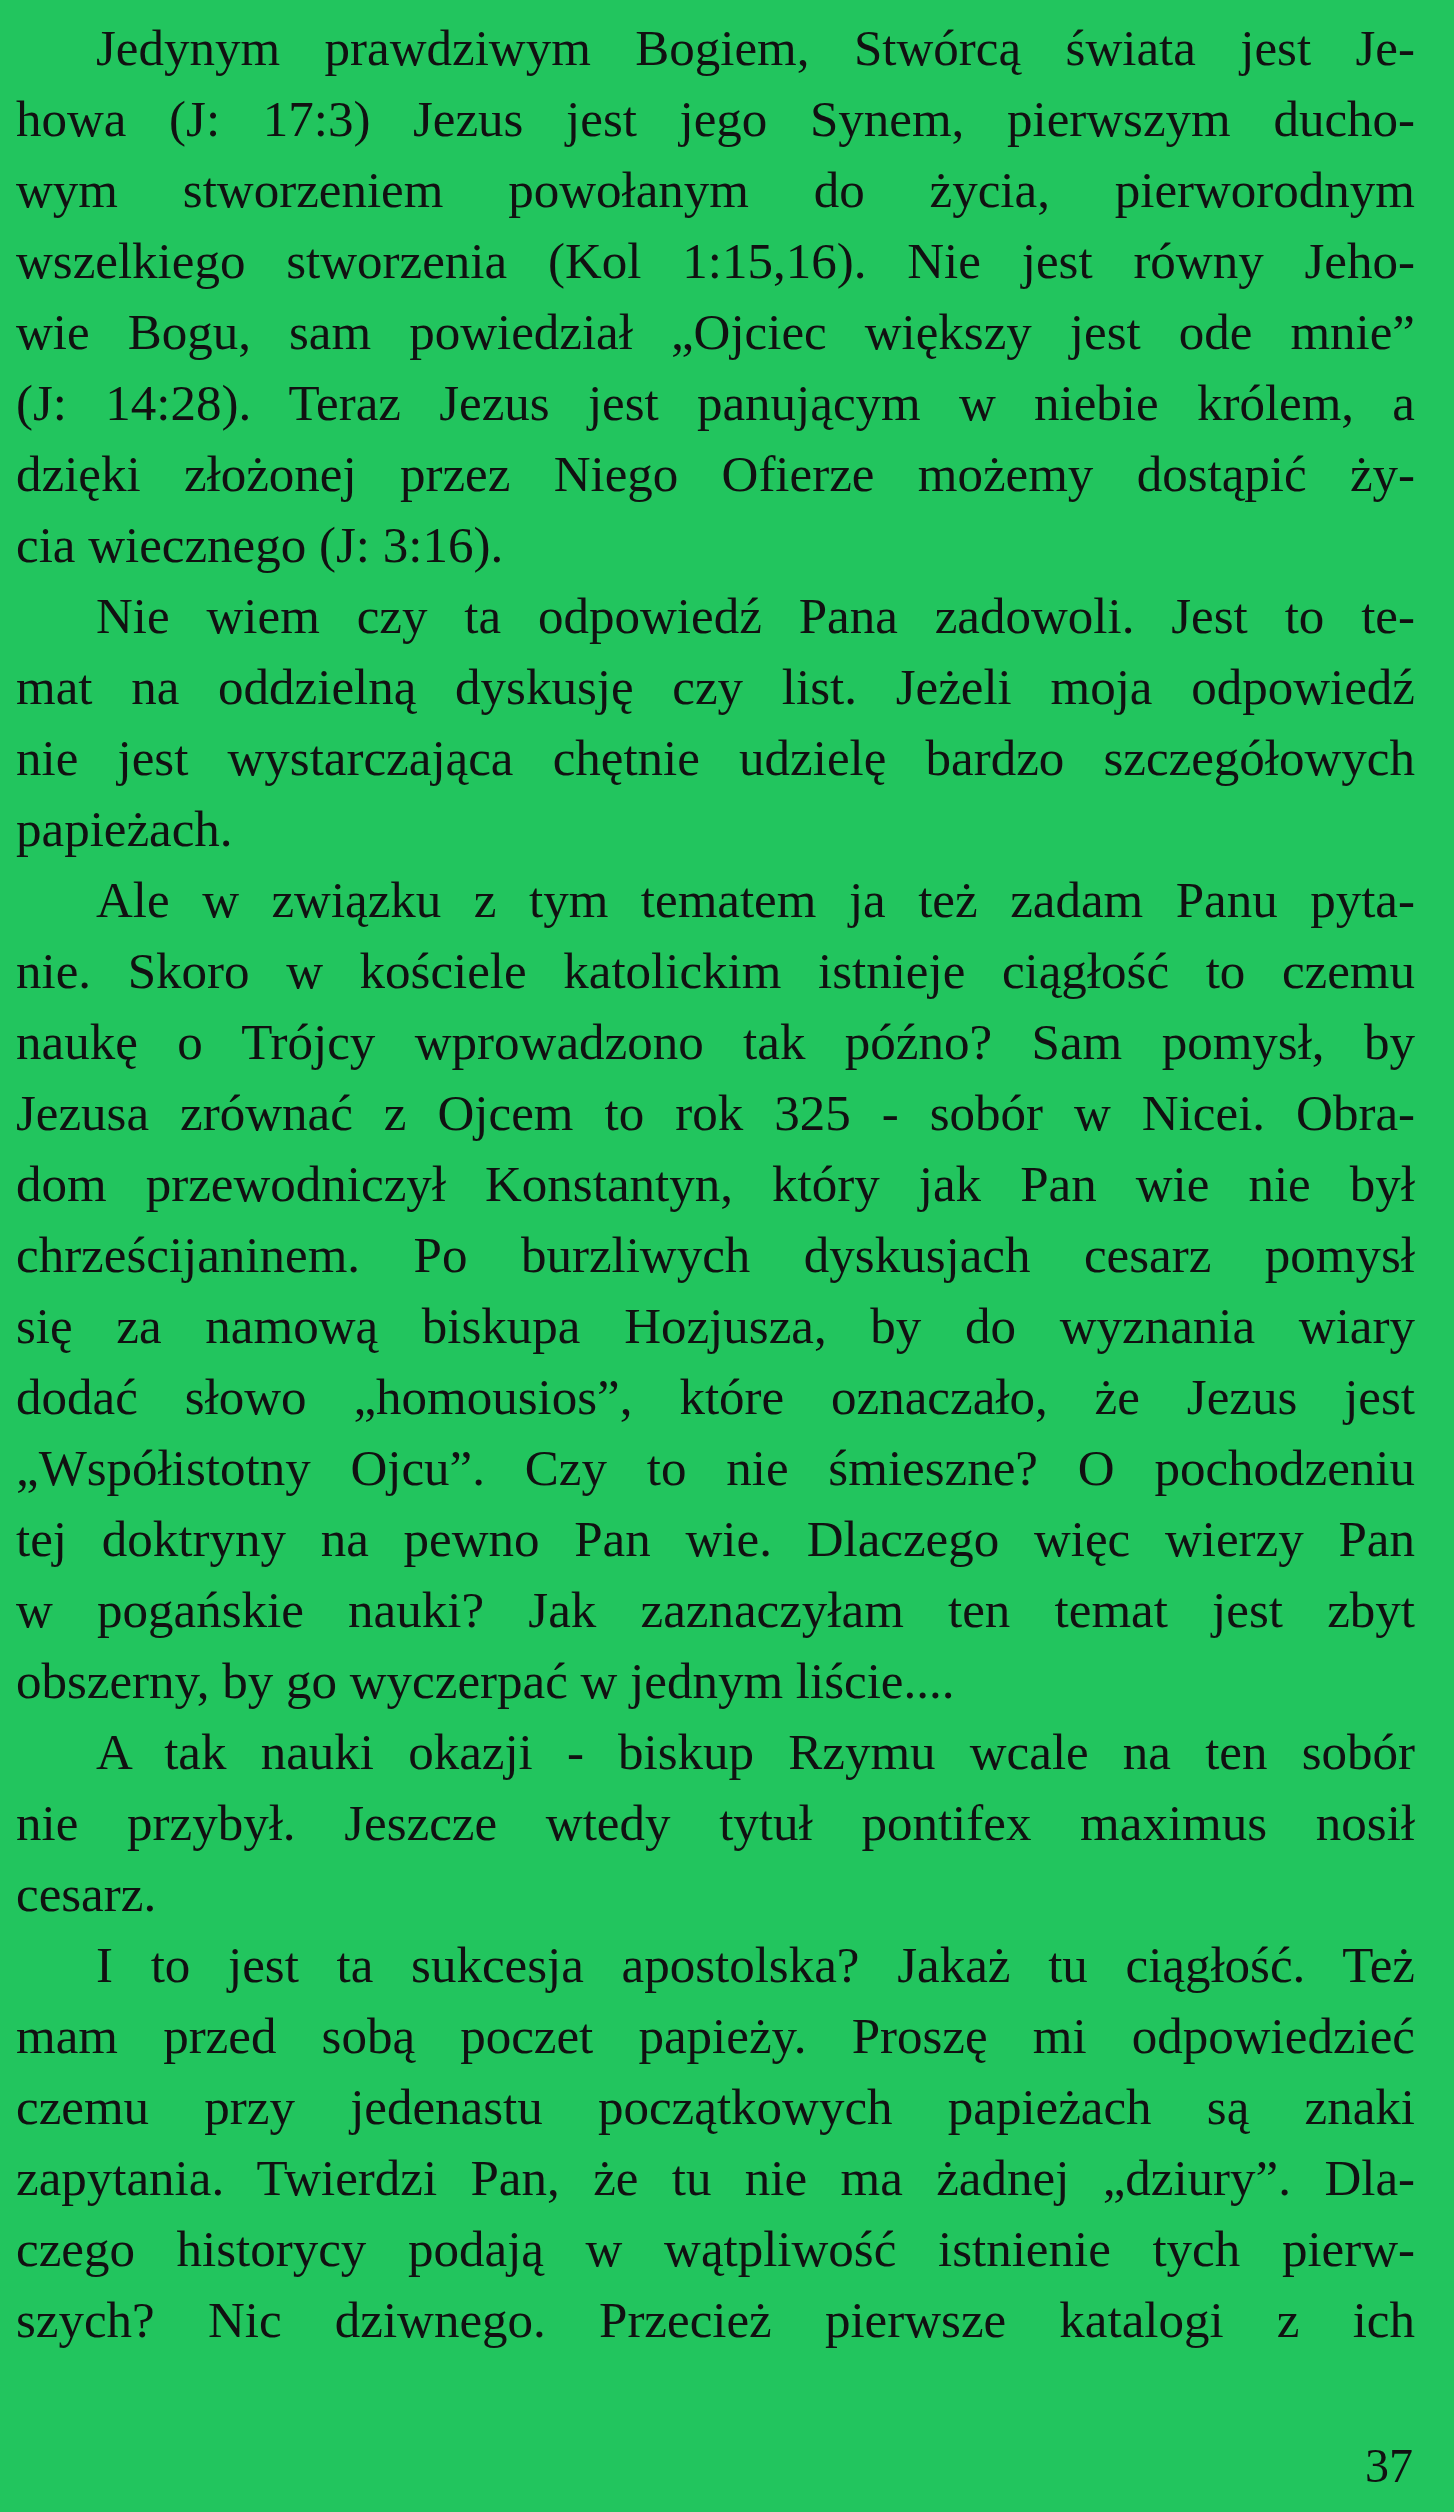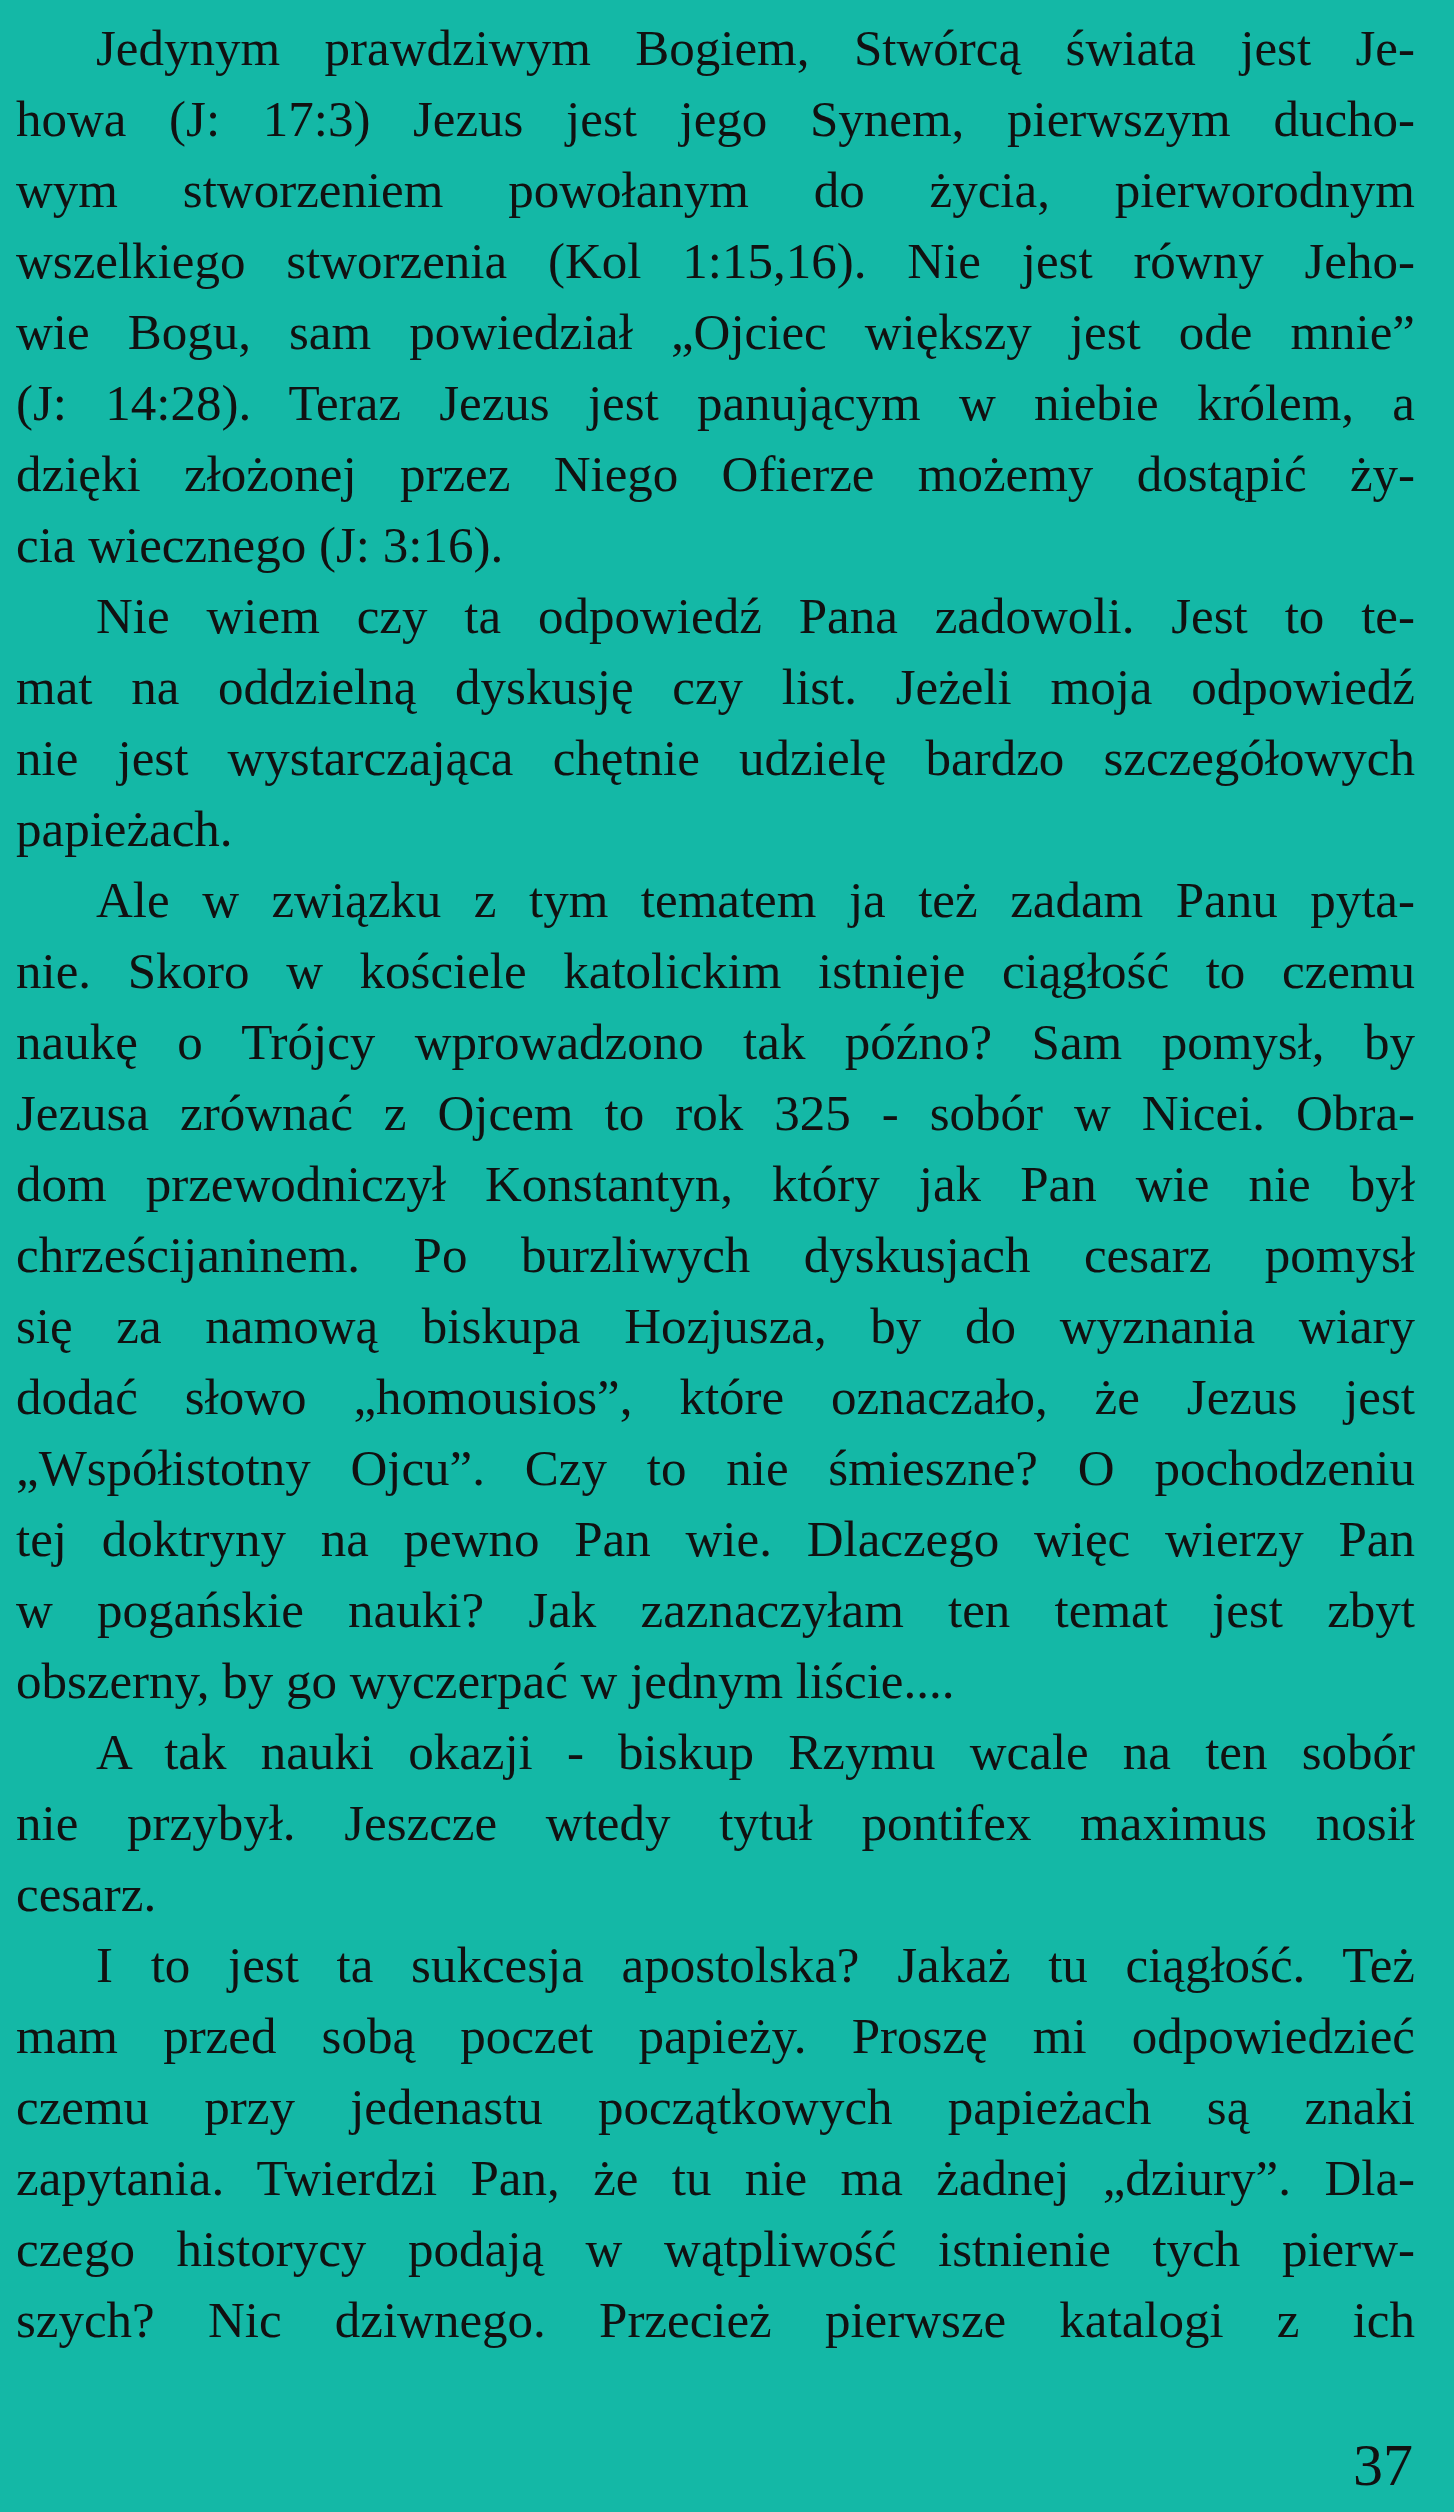--- a/index.html
+++ b/index.html
@@ -1,38 +1,38 @@
 <!DOCTYPE html>
 <html style="font-size:11.6px"><head>
 <meta charset="utf-8">
 <style>
   html, body { margin: 0; padding: 0; background: #ffffff; }
   body { width: 1454px; height: 2512px; position: relative; overflow: hidden; }
   .page {
     position: absolute; left: 0; top: 0; width: 1454px; height: 2512px;
-    background: #14b8a6; color: #111111;
+    background: #22c55e; color: #111111;
     font-family: "Liberation Serif", "DejaVu Serif", serif;
   }
   .body-text {
     position: absolute; left: 16px; top: 13px; width: 1399px;
   }
   .line {
     display: block;
     height: 71px; line-height: 71px;
     font-size: 51px;
     white-space: nowrap;
     text-align: justify;
     text-align-last: justify;
     overflow: visible;
   }
   .line.last { text-align-last: left; }
   .line.indent { padding-left: 80px; }
   .page-number {
     position: absolute; right: 41px; top: 2429px;
-    font-size: 60px; line-height: 73px;
+    font-size: 48px; line-height: 73px;
   }
 </style>
 </head>
 <body>
 
 <div class="page">
   <div class="body-text">
 
     <div>
       <span class="line indent">Jedynym prawdziwym Bogiem, Stwórcą świata jest Je-</span>

